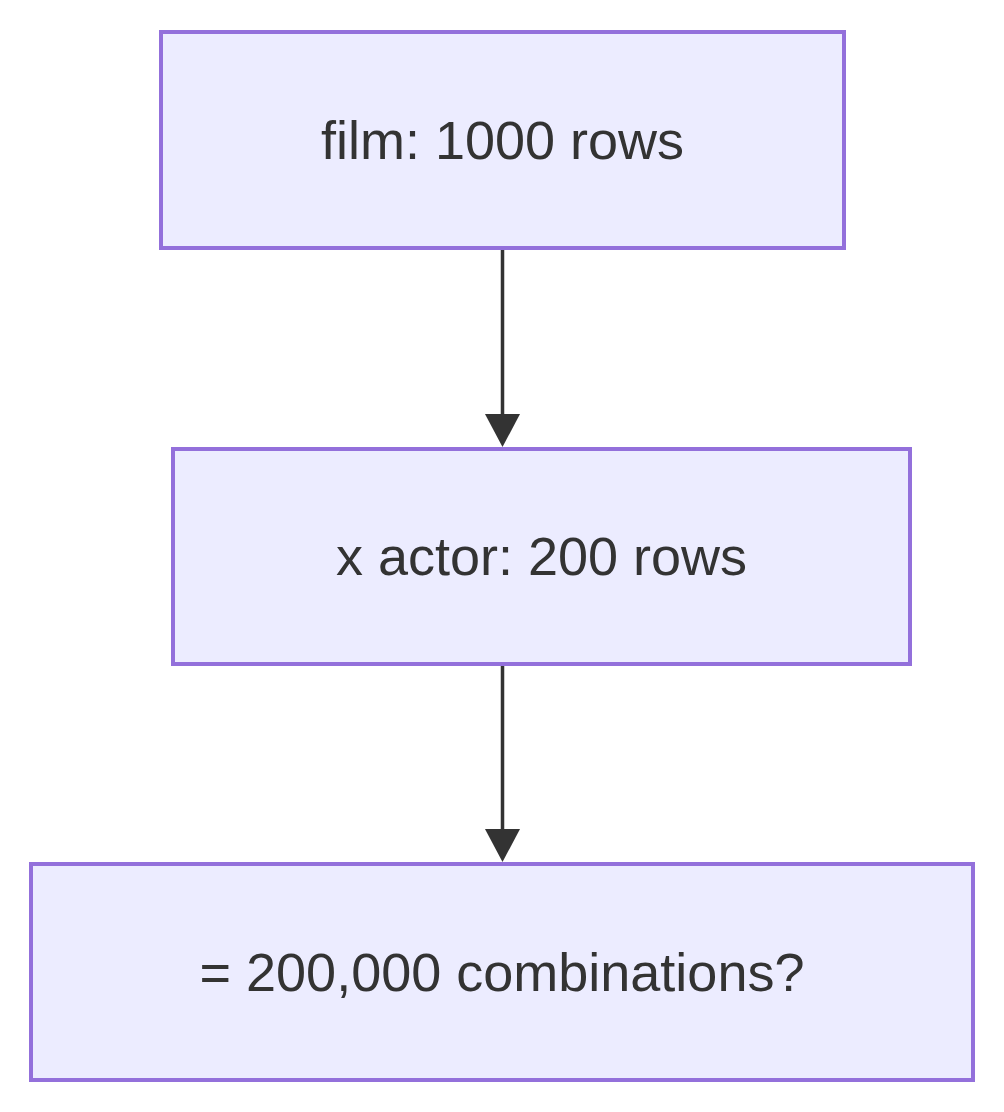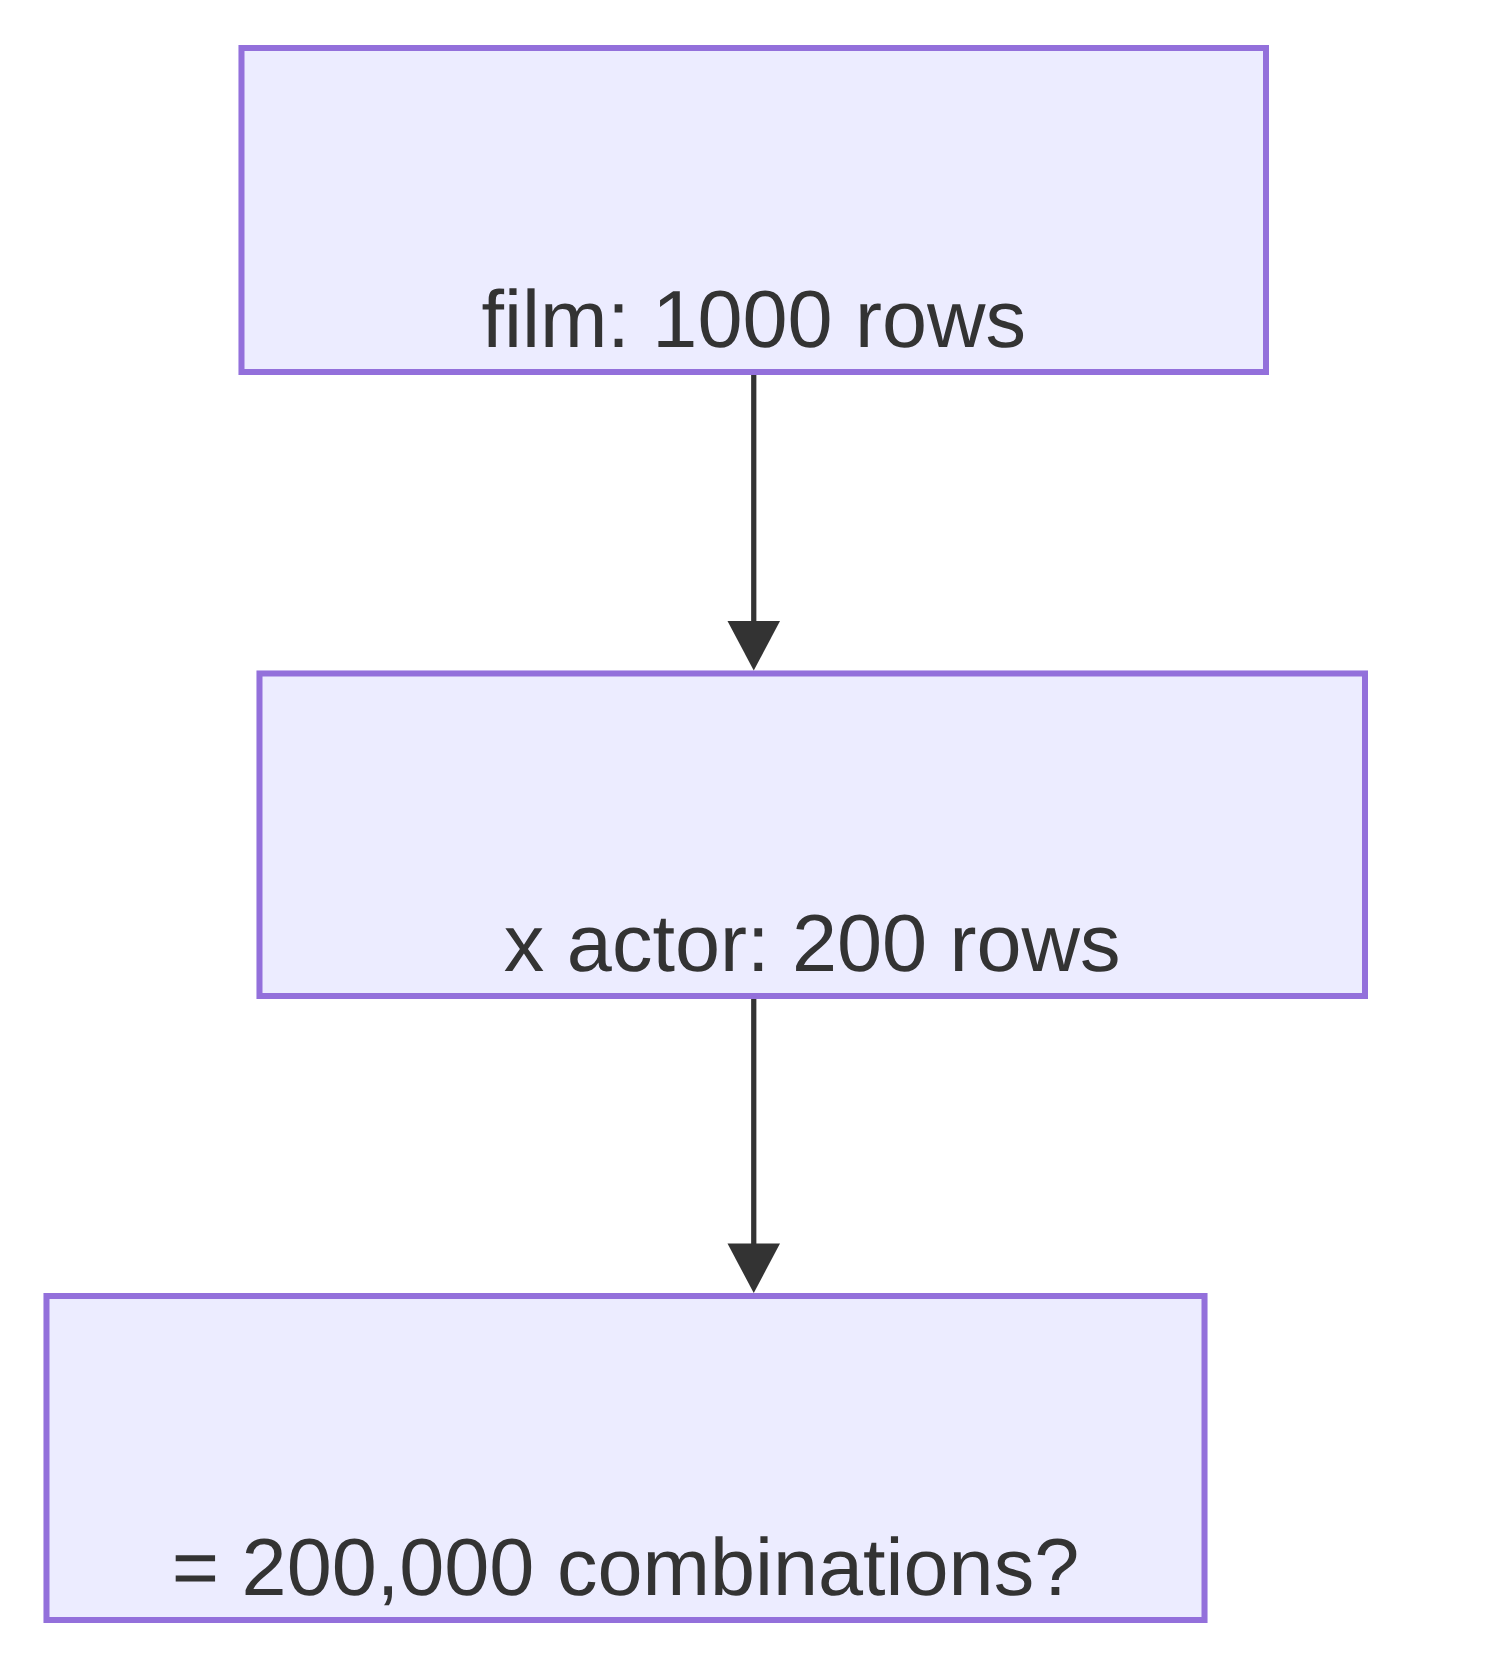--- a/index.html
+++ b/index.html
@@ -21,33 +21,33 @@
     background: var(--background);
     overflow: hidden;
     font-family: "Liberation Sans", "DejaVu Sans", sans-serif;
   }
   .node {
     position: absolute;
     box-sizing: border-box;
     background: var(--node-fill);
     border: 4px solid var(--node-border);
     display: flex;
-    align-items: flex-end;
+    align-items: center;
     justify-content: center;
     text-align: center;
   }
   .node-label {
     color: var(--text);
     font-size: 54px;
     line-height: 1.2;
     white-space: nowrap;
   }
   #node-film   { left: 159px; top: 30px;  width: 687px; height: 220px; }
   #node-actor  { left: 132px; top: 447px; width: 741px; height: 219px; margin-left: 39px; }
-  #node-combos { left: 29px;  top: 862px; width: 776px; height: 220px; }
+  #node-combos { left: 29px;  top: 862px; width: 946px; height: 220px; }
   .edges-overlay {
     position: absolute;
     left: 0; top: 0;
     width: 1004px;
     height: 1112px;
     pointer-events: none;
   }
   .edge-line {
     stroke: var(--arrow);
     stroke-width: 3.5px;

